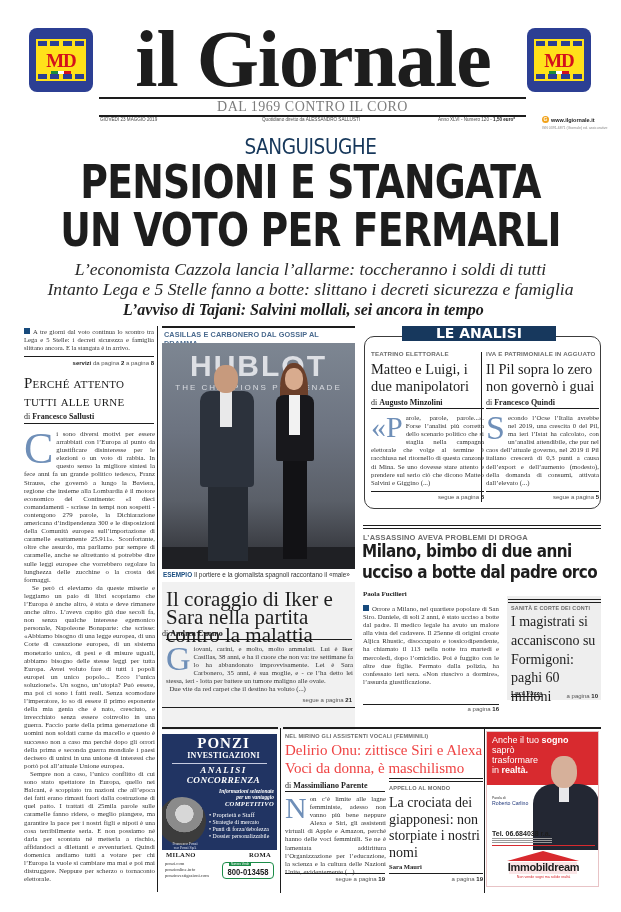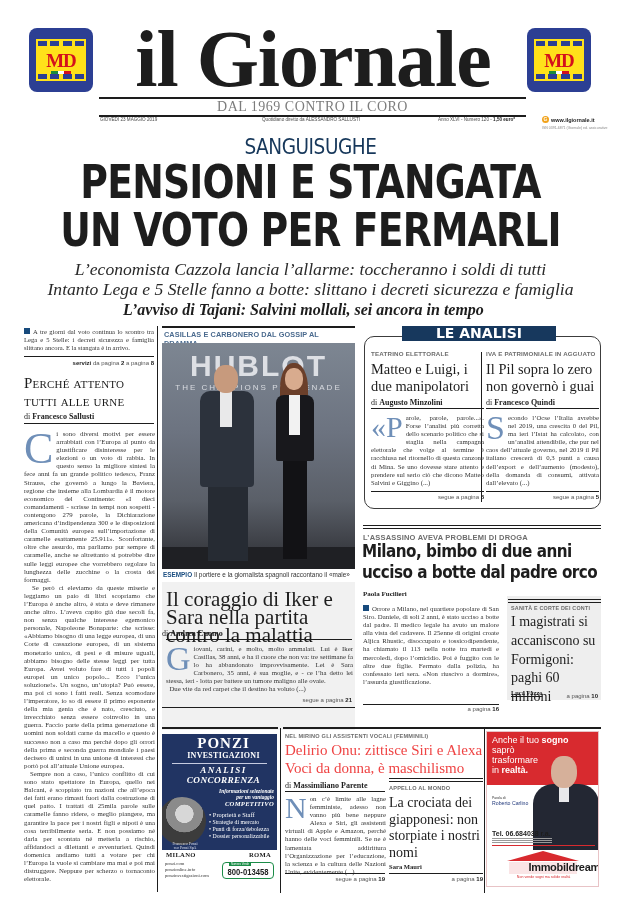--- a/index.html
+++ b/index.html
@@ -176,21 +176,21 @@
   #immo-man { position: absolute; left: 46px; top: 24px; width: 66px; height: 94px; }
   #immo-man .head { position: absolute; left: 18px; top: 0; width: 26px; height: 32px; border-radius: 45%; background: #d6b09a; }
   #immo-man .body { position: absolute; left: 0; top: 28px; width: 66px; height: 66px; background: #232733; border-radius: 20px 20px 0 0; }
   #immo-man .shirt { position: absolute; left: 26px; top: 28px; width: 10px; height: 18px; background: #e8e8ea; }
   #immo-sig1 { position: absolute; left: 5px; top: 64px; font-family: "Liberation Sans", sans-serif; font-size: 3.4px; color: #333; }
   #immo-sig2 { position: absolute; left: 5px; top: 68px; font-family: "Liberation Sans", sans-serif; font-size: 5.2px; color: #233a7c; }
   #immo-tel { position: absolute; left: 5px; top: 98px; font-family: "Liberation Sans", sans-serif; font-weight: bold; font-size: 7px; color: #1d1d1d; }
   #immo-fine { position: absolute; left: 5px; top: 106px; width: 60px; height: 5px; background: repeating-linear-gradient(180deg, #9a9a9a 0 1px, transparent 1px 2px); }
   #immo-red { position: absolute; left: 5px; top: 113px; width: 103px; height: 1px; background: #d82a2f; }
   #immo-roof { position: absolute; left: 20px; top: 119px; width: 0; height: 0; border-left: 36px solid transparent; border-right: 36px solid transparent; border-bottom: 10px solid #d82a2f; }
-  #immo-logo { position: absolute; left: 0; top: 129px; width: 113px; text-align: right; font-family: "Liberation Sans", sans-serif; font-size: 11px; color: #1d1d1d; font-weight: bold; letter-spacing: -0.3px; }
+  #immo-logo { position: absolute; left: 0; top: 129px; width: 113px; text-align: center; font-family: "Liberation Sans", sans-serif; font-size: 11px; color: #1d1d1d; font-weight: bold; letter-spacing: -0.3px; }
   #immo-logo-bar { position: absolute; left: 22px; top: 130px; width: 68px; height: 12px; background: #d82a2f; opacity: 0.12; }
   #immo-slogan { position: absolute; left: 0; top: 143px; width: 113px; text-align: center; font-family: "Liberation Sans", sans-serif; font-size: 3.6px; color: #d82a2f; }
 </style>
 </head>
 <body>
 
 <div id="md-left" class="abs md-logo">
   <div class="inner"></div>
   <div class="teeth top">
       <span></span>

